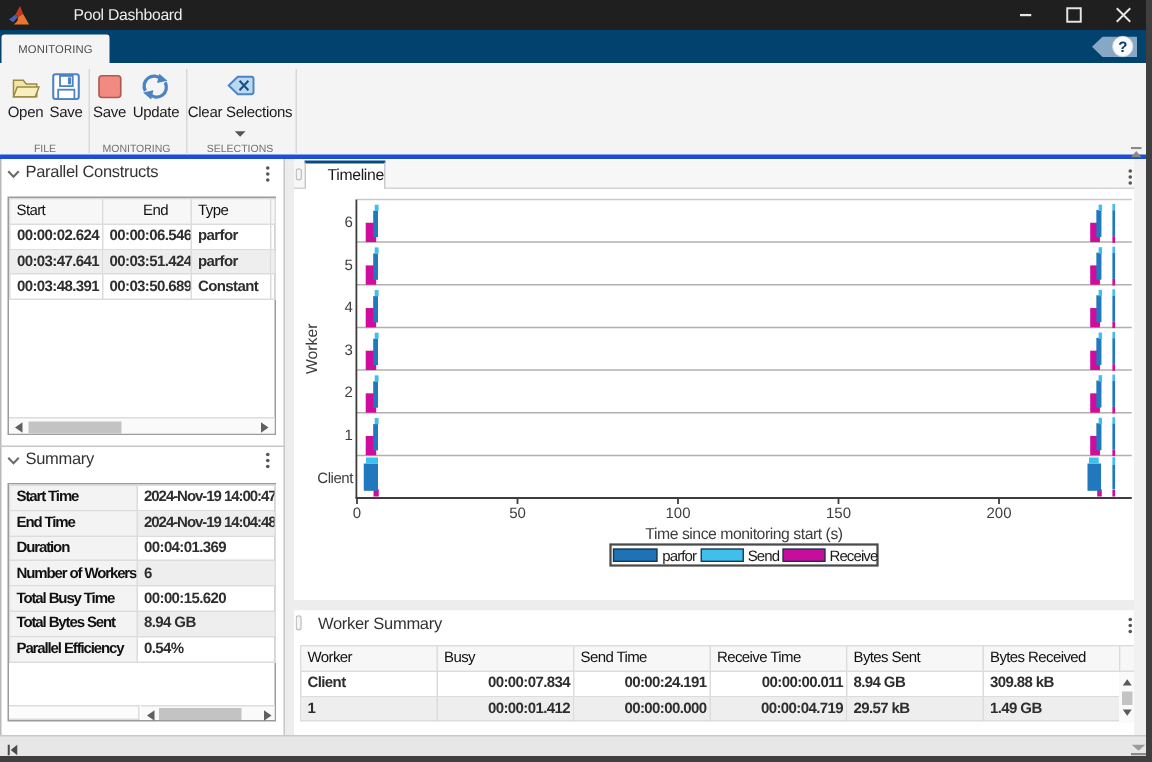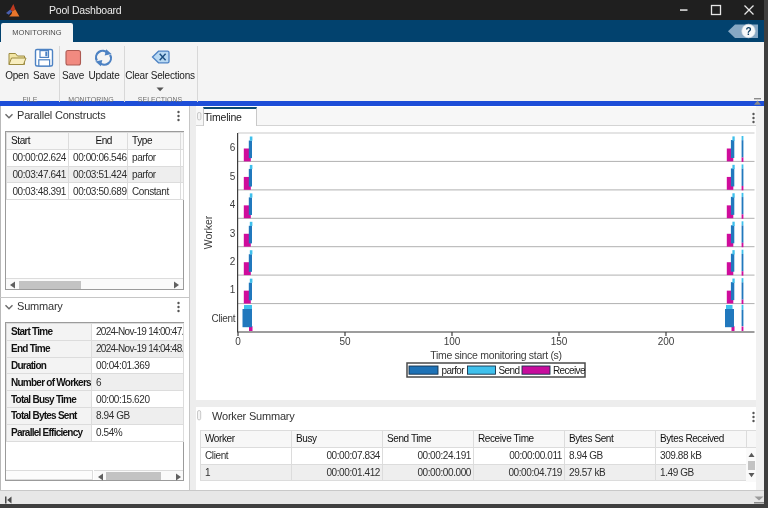--- a/index.html
+++ b/index.html
@@ -13,60 +13,60 @@
 #title-text { left:22px; top:3.5px; font-size:10.5px; letter-spacing:-0.2px; color:#ececec;margin-left:27px; }
 
 
 #ribbon { left:0; top:20px; width:768px; height:22px; background:#02426e; }
 #montab { left:1px; top:3px; width:72px; height:19px; background:#f4f4f4;
   border-radius:2px 2px 0 0; text-align:center; font-size:7.5px; letter-spacing:0.1px;
   color:#4c4c4c; line-height:19px; }
 
 
 #toolbar { left:0; top:42px; width:768px; height:64px; background:#f4f4f4;
-  border-bottom:5px solid #1d4ed8; }
+  border-bottom:3px solid #1d4ed8; }
 .tlabel { position:absolute; top:28px; font-size:10px; color:#1c1c1c; text-align:center; letter-spacing:-0.2px; }
 .glabel { position:absolute; top:53.5px; font-size:7px; color:#707070; text-align:center; letter-spacing:0; }
 .gsep { position:absolute; top:4px; width:1px; height:56px; background:#d8d8d8; }
 
 
 #leftpanel { left:0; top:106px; width:190px; height:385px; background:#fff;
   border-right:1px solid #c6c6c6; border-left:1px solid #b9b9b9;}
 #vsplit { left:190px; top:106px; width:6px; height:385px; background:#ededed; }
 #rightpanel { left:196px; top:106px; width:560px; height:385px; background:#fff; }
 #rgutter { left:756px; top:106px; width:8px; height:385px; background:#f1f1f1; }
 #rborder { left:764px; top:0px; width:4px; height:508px; background:#3f3f3f; }
 #bborder { left:0; top:504px; width:768px; height:4px; background:#3f3f3f; }
 #statusbar { left:0; top:490px; width:764px; height:14px; background:#e7e7e7;
   border-top:1px solid #c8c8c8; }
 
 .phead { position:absolute; font-size:11px; letter-spacing:-0.2px; color:#333; }
 
 
 table { border-collapse:collapse; table-layout:fixed; width:100%; }
 td { font-size:10px; letter-spacing:-0.4px; color:#2e2e2e; white-space:nowrap; overflow:hidden;
-  border:1px solid #dcdcdc; padding:0 2px 0 4px; height:16.8px; }
+  border:1px solid #dcdcdc; padding:0 2px 0 4px; height:16.8px;font-weight:bold; }
 td.hd { font-weight:normal; color:#111; }
 td.lbl { font-weight:bold; color:#111; background:#f3f3f3; letter-spacing:-0.75px; padding-left:4px; }
 tr.hdr td { background:#f7f7f7; }
 tr.alt td { background:#eeeeee; }
 td.r { text-align:right; padding-right:2px; }
 td.valt { background:#eeeeee; }
 td.endhd { text-align:right; padding-right:15px; }
 
 #pctbl-box { left:5px; top:131px; width:179px; height:159px; border:1px solid #9b9b9b; background:#fff; }
 #sumtbl-box { left:5px; top:322px; width:179px; height:159px; border:1px solid #9b9b9b; background:#fff; }
 #lsep { left:0px; top:297px; width:190px; height:1px; background:#c6c6c6; }
 
 
 #tl-tabbar { left:196px; top:107px; width:560px; height:19px; background:#f7f7f7;
   border-bottom:1px solid #d4d4d4; }
 #tl-tab { left:7px; top:0px; width:54px; height:19px; background:#fff;
   border-left:1px solid #c9c9c9; border-right:1px solid #c9c9c9; border-top:2px solid #0a4a74;
-  font-size:10.5px; color:#1a1a1a; text-align:left; line-height:16px; letter-spacing:-0.2px;}
+  font-size:10.5px; color:#1a1a1a; text-align:right; line-height:16px; letter-spacing:-0.2px;}
 
 #hsplit2 { left:196px; top:400px; width:560px; height:7px; background:#ededed; }
 #ws-head { left:196px; top:407px; width:560px; height:23px; background:#fff; }
 #wstbl-box { left:200px; top:430px; width:558px; height:53px; background:#fff; }
 
 
 .sbar { position:absolute; background:#fafafa; }
 .sthumb { position:absolute; background:#c3c3c3; }
 </style>
 </head>

